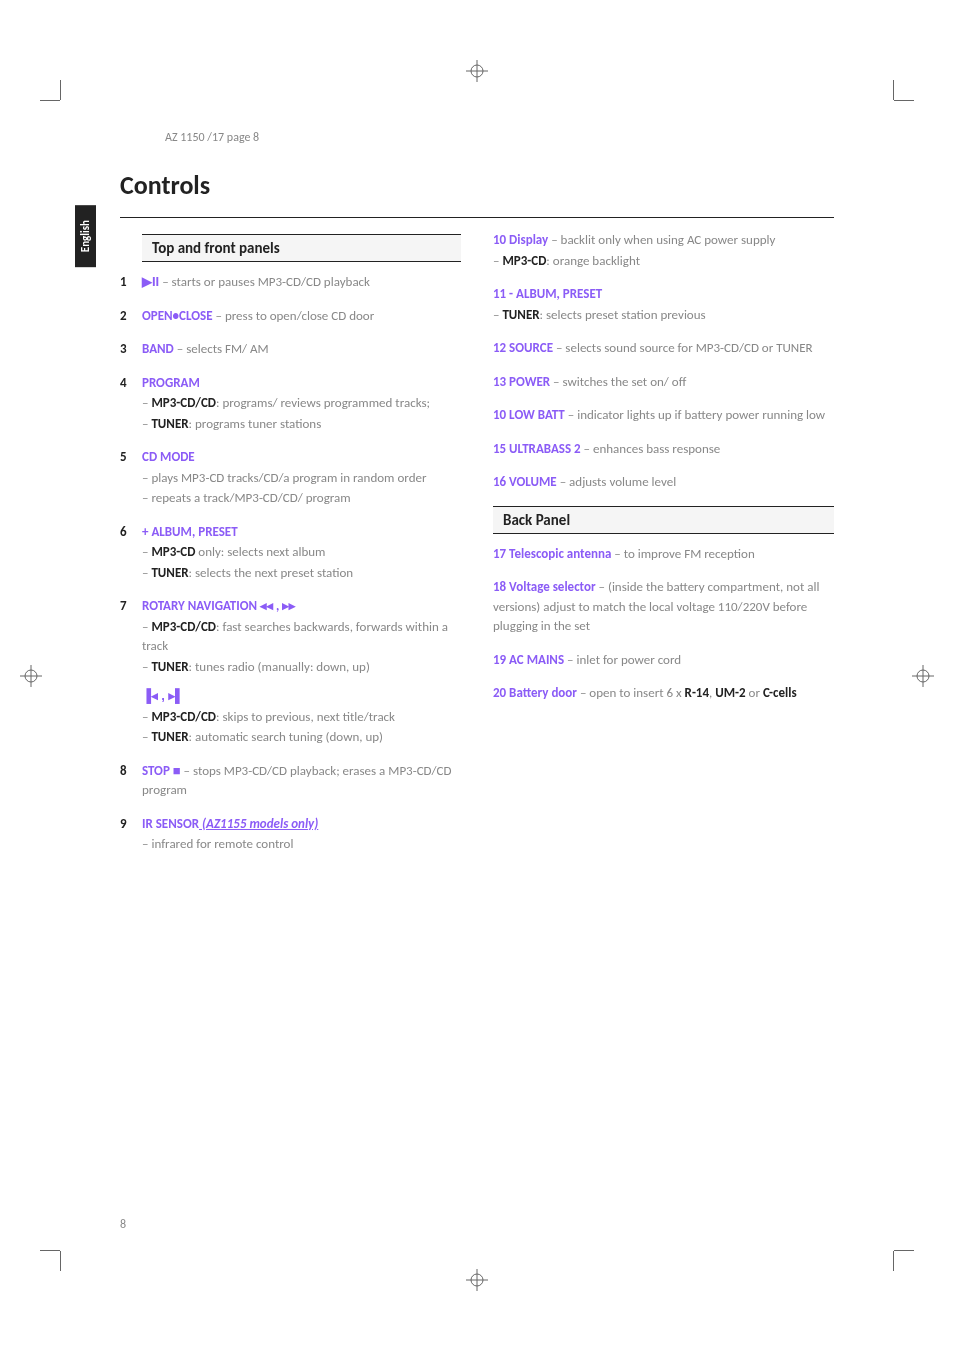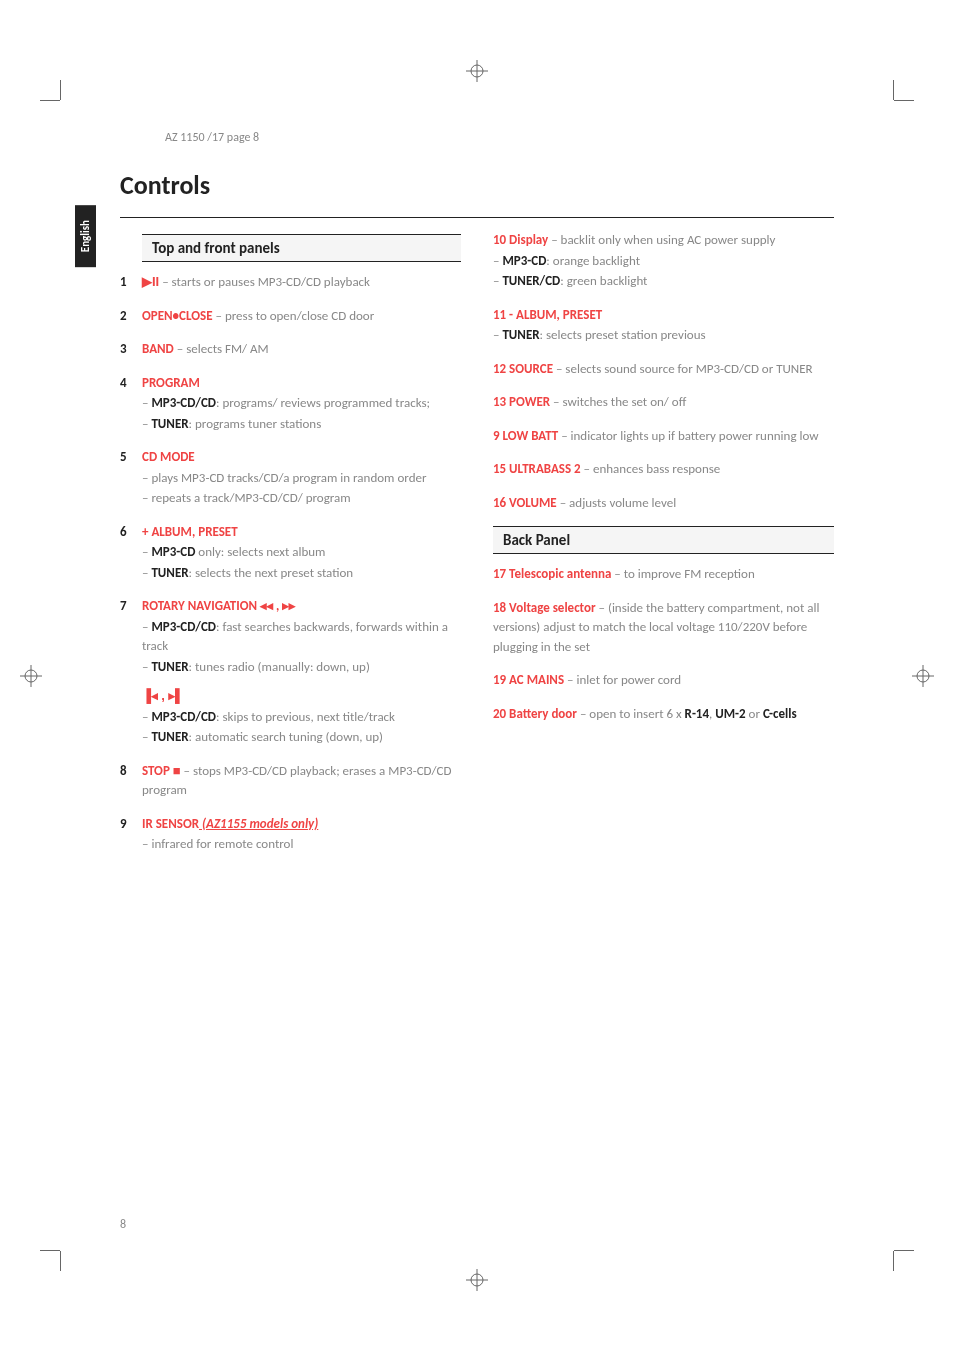--- a/index.html
+++ b/index.html
@@ -107,21 +107,21 @@
     font-size: 13px;
     line-height: 1.5;
   }
   .item-num {
     font-weight: bold;
     color: #222;
     width: 22px;
     flex-shrink: 0;
   }
   .item-body { flex: 1; color: #888; }
-  .item-title { font-weight: bold; color: #ef4444; }
+  .item-title { font-weight: bold; color: #8b5cf6; }
   .sub { display: block; margin-top: 1px; }
   .sub-bold { font-weight: bold; color: #222; }
   .italic { font-style: italic; text-decoration: underline; }
 
   .col2 .item { margin-left: 0; }
   .col2 h2 { margin-left: 0; }
 
   .page-num {
     position: absolute;
     bottom: 20px;
@@ -215,33 +215,33 @@
           </div>
           <div class="item">
             <div class="item-num">9</div>
             <div class="item-body"><span class="item-title">IR SENSOR</span><span class="item-title italic"> (AZ1155 models only)</span><span class="sub">– infrared for remote control</span></div>
           </div>
         </div>
     </div>
     <div class="col col2">
       <div id="right-list">
           <div class="item">
-            <div class="item-body"><span class="item-title">10 Display</span> – backlit only when using AC power supply<span class="sub">– <span class="sub-bold">MP3-CD</span>: orange backlight</span><span class="sub">– <span class="sub-bold">TUNER/CD</span>: green backlight</span></div>
+            <div class="item-body"><span class="item-title">10 Display</span> – backlit only when using AC power supply<span class="sub">– <span class="sub-bold">MP3-CD</span>: orange backlight</span></div>
           </div>
           <div class="item">
             <div class="item-body"><span class="item-title">11 - ALBUM, PRESET</span><span class="sub">– <span class="sub-bold">TUNER</span>: selects preset station previous</span></div>
           </div>
           <div class="item">
             <div class="item-body"><span class="item-title">12 SOURCE</span> – selects sound source for MP3-CD/CD or TUNER</div>
           </div>
           <div class="item">
             <div class="item-body"><span class="item-title">13 POWER</span> – switches the set on/ off</div>
           </div>
           <div class="item">
-            <div class="item-body"><span class="item-title">9 LOW BATT</span> – indicator lights up if battery power running low</div>
+            <div class="item-body"><span class="item-title">10 LOW BATT</span> – indicator lights up if battery power running low</div>
           </div>
           <div class="item">
             <div class="item-body"><span class="item-title">15 ULTRABASS 2</span> – enhances bass response</div>
           </div>
           <div class="item">
             <div class="item-body"><span class="item-title">16 VOLUME</span> – adjusts volume level</div>
           </div>
         </div>
       <h2>Back Panel</h2>
       <div id="back-list">

